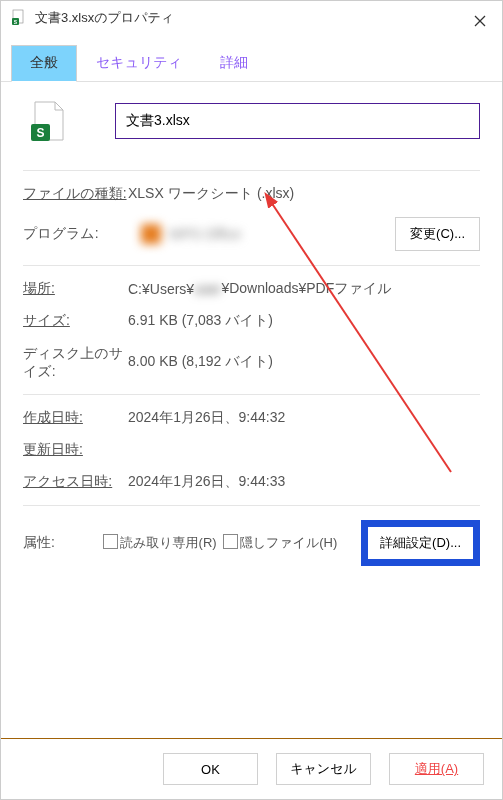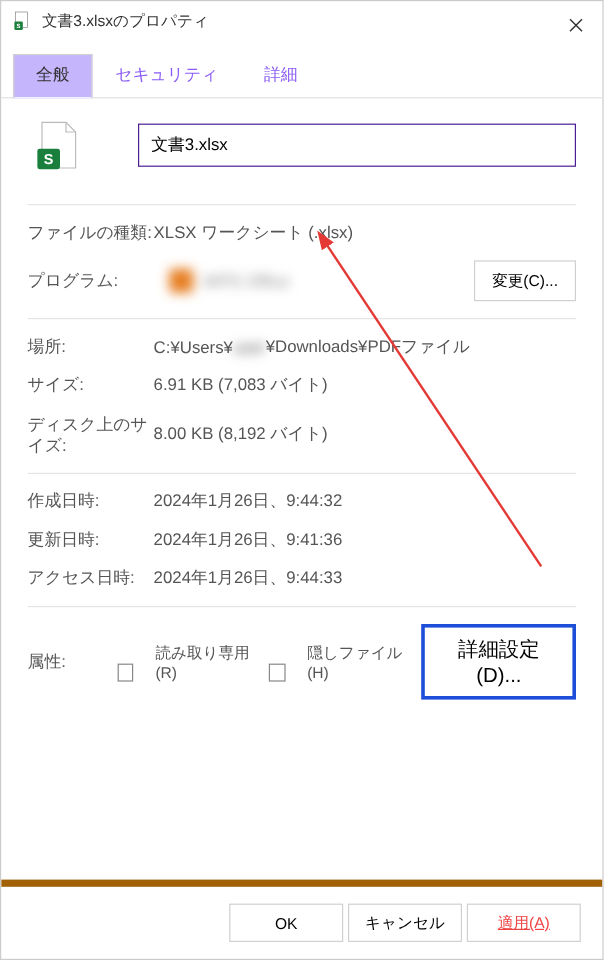--- a/index.html
+++ b/index.html
@@ -4,44 +4,44 @@
   <style>
     * { box-sizing: border-box; margin: 0; padding: 0; font-family: "Yu Gothic UI", "Meiryo", sans-serif; }
     body { width: 503px; height: 800px; background: #fff; border: 1px solid #ccc; display: flex; flex-direction: column; }
     .titlebar { display: flex; padding: 8px 10px; height: 36px; }
     .titlebar-icon { width: 16px; height: 16px; margin-right: 8px; position: relative; }
     .titlebar-icon svg { width: 16px; height: 16px; }
     .titlebar-title { flex: 1; font-size: 13px; color: #333; }
     .close-btn { width: 24px; height: 24px; display: flex; align-items: center; justify-content: center; cursor: pointer; }
     .tabs { display: flex; border-bottom: 1px solid #e0e0e0; padding-left: 10px; margin-top: 8px; }
     .tab { padding: 8px 18px; font-size: 14px; color: #8b5cf6; cursor: pointer; border: 1px solid transparent; }
-    .tab.active { border: 1px solid #d0d0d0; border-bottom: 1px solid #fff; margin-bottom: -1px; background: #c4b5fd; color: #333; }
+    .tab.active { border: 1px solid #d0d0d0; border-bottom: 1px solid #fff; margin-bottom: -1px; background: #7dd3fc; color: #333; }
     .content { flex: 1; padding: 18px 22px; overflow: hidden; position: relative; }
     .filename-row { display: flex; align-items: center; margin-bottom: 28px; }
     .bigicon { width: 36px; height: 42px; margin-left: 8px; margin-right: 48px; }
     .filename-input { flex: 1; border: 1px solid #4c1d95; padding: 8px 10px; font-size: 14px; height: 36px; }
     .hr { border: none; border-top: 1px solid #e5e5e5; margin: 14px 0; }
     .row { display: flex; align-items: center; margin: 14px 0; font-size: 14px; color: #555; }
-    .row-label { width: 105px; flex-shrink: 0; }
+    .row-label { width: 105px; flex-shrink: 0; text-decoration: underline; }
     .row-value { flex: 1; color: #555; }
     .program-row { display: flex; align-items: center; margin: 14px 0; gap: 13px; }
     .program-label { width: 105px; font-size: 14px; color: #555; }
     .program-app { flex: 1; display: flex; align-items: center; filter: blur(5px); }
     .program-app-icon { width: 20px; height: 20px; background: #e67e22; border-radius: 3px; margin-right: 8px; }
     .program-app-name { font-size: 14px; color: #888; }
     .change-btn { border: 1px solid #d0d0d0; background: #fff; padding: 7px 14px; font-size: 13px; cursor: pointer; margin-left: 8px; }
     .attr-row { display: flex; align-items: center; margin: 14px 0; font-size: 14px; }
     .attr-label { width: 80px; color: #555; }
-    .checkbox-group { display: flex; align-items: flex-end; gap: 18px; }
+    .checkbox-group { display: flex; align-items: flex-start; gap: 2px; }
     .checkbox { width: 15px; height: 15px; border: 1px solid #888; background: #fff; cursor: pointer; }
     .checkbox-label { font-size: 13px; color: #555; margin-right: 6px; }
-    .adv-btn { border: 3px solid #1d4ed8; background: #fff; padding: 7px 12px; font-size: 17px; cursor: pointer; margin-left: auto; text-align: center; }
+    .adv-btn { border: 7px solid #1d4ed8; background: #fff; padding: 7px 12px; font-size: 13px; cursor: pointer; margin-left: auto; text-align: center; }
     .location-value { display: flex; align-items: center; }
     .blur { filter: blur(5px); }
-    .footer { display: flex; justify-content: flex-end; gap: 4px; padding: 14px 18px; border-top: 6px solid #a16207; }
+    .footer { display: flex; justify-content: flex-end; gap: 18px; padding: 14px 18px; border-top: 1px solid #a16207; }
     .footer button { width: 95px; height: 32px; border: 1px solid #d0d0d0; background: #fff; font-size: 13px; cursor: pointer; }
     .footer button.disabled { color: #ef4444; text-decoration: underline; }
     .arrow { position: absolute; pointer-events: none; }
     .multiline-label { width: 105px; flex-shrink: 0; line-height: 1.3; font-size: 14px; color: #555; }
   </style>
 </head>
 <body>
 
 <div class="titlebar">
   <span class="titlebar-icon">
@@ -119,21 +119,20 @@
 
   <hr class="hr">
 
   <div class="row">
     <span class="row-label">作成日時:</span>
     <span class="row-value">2024年1月26日、9:44:32</span>
   </div>
 
   <div class="row">
     <span class="row-label">更新日時:</span>
-    <span class="row-value">2024年1月26日、9:41:36</span>
   </div>
 
   <div class="row">
     <span class="row-label">アクセス日時:</span>
     <span class="row-value">2024年1月26日、9:44:33</span>
   </div>
 
   <hr class="hr">
 
   <div class="attr-row">

